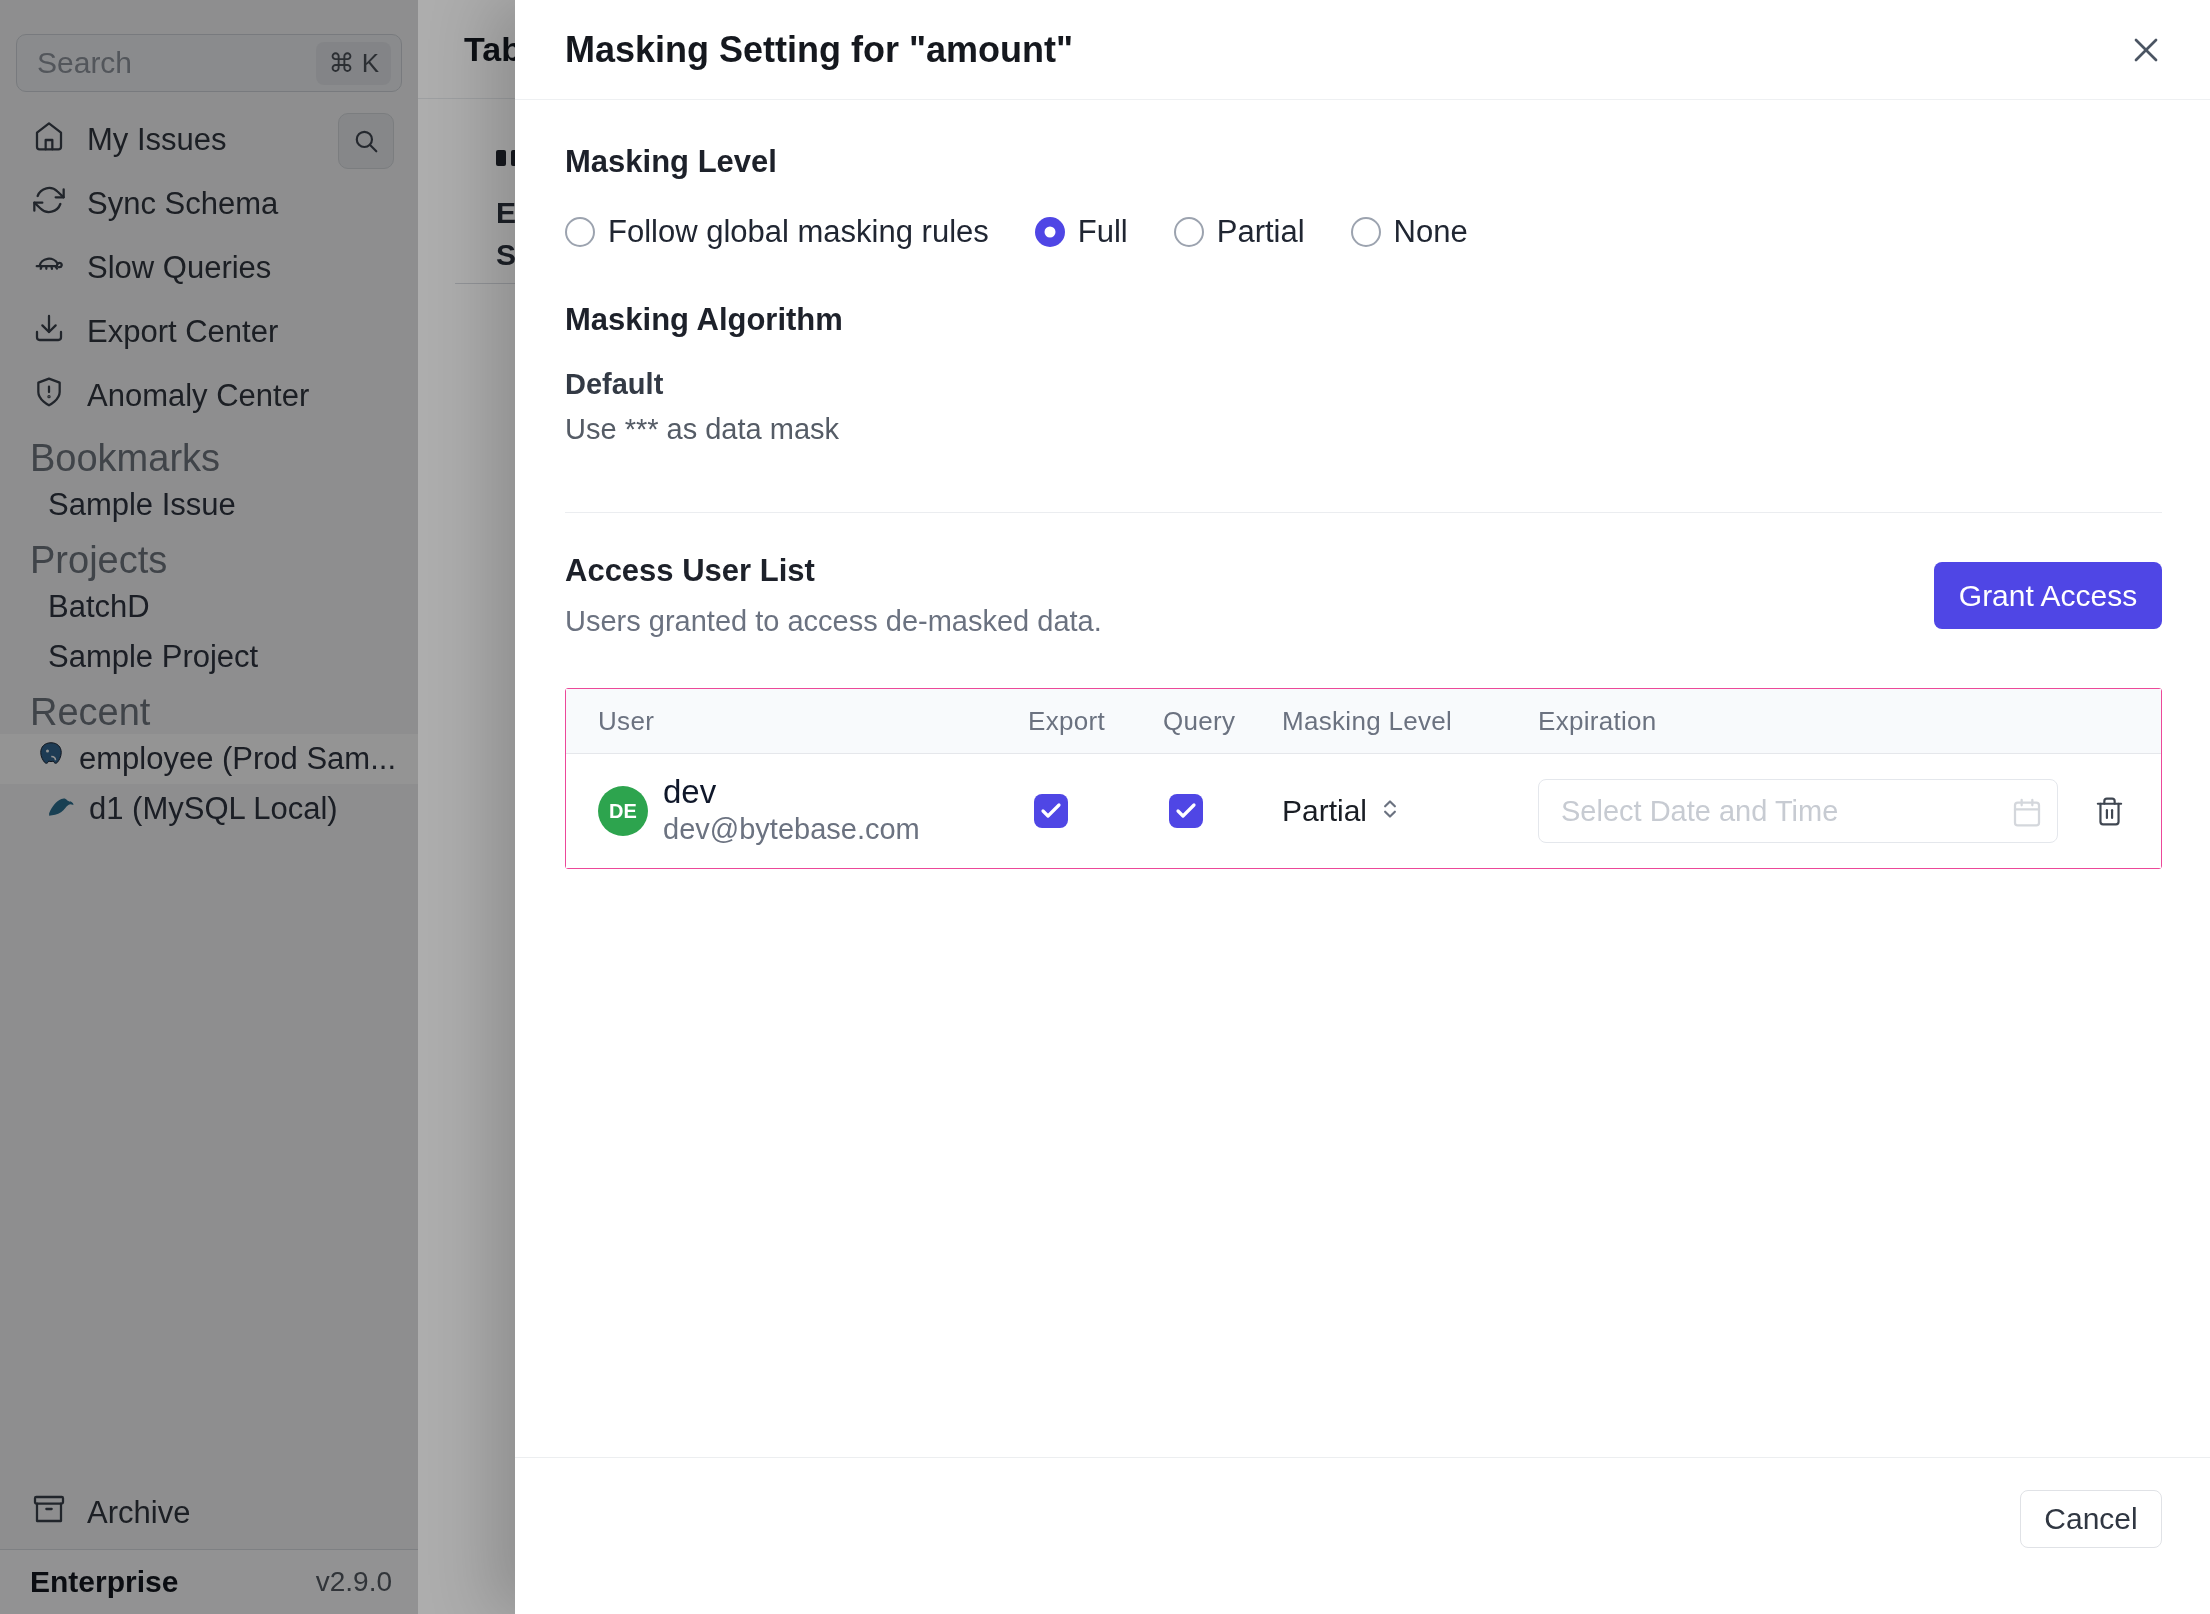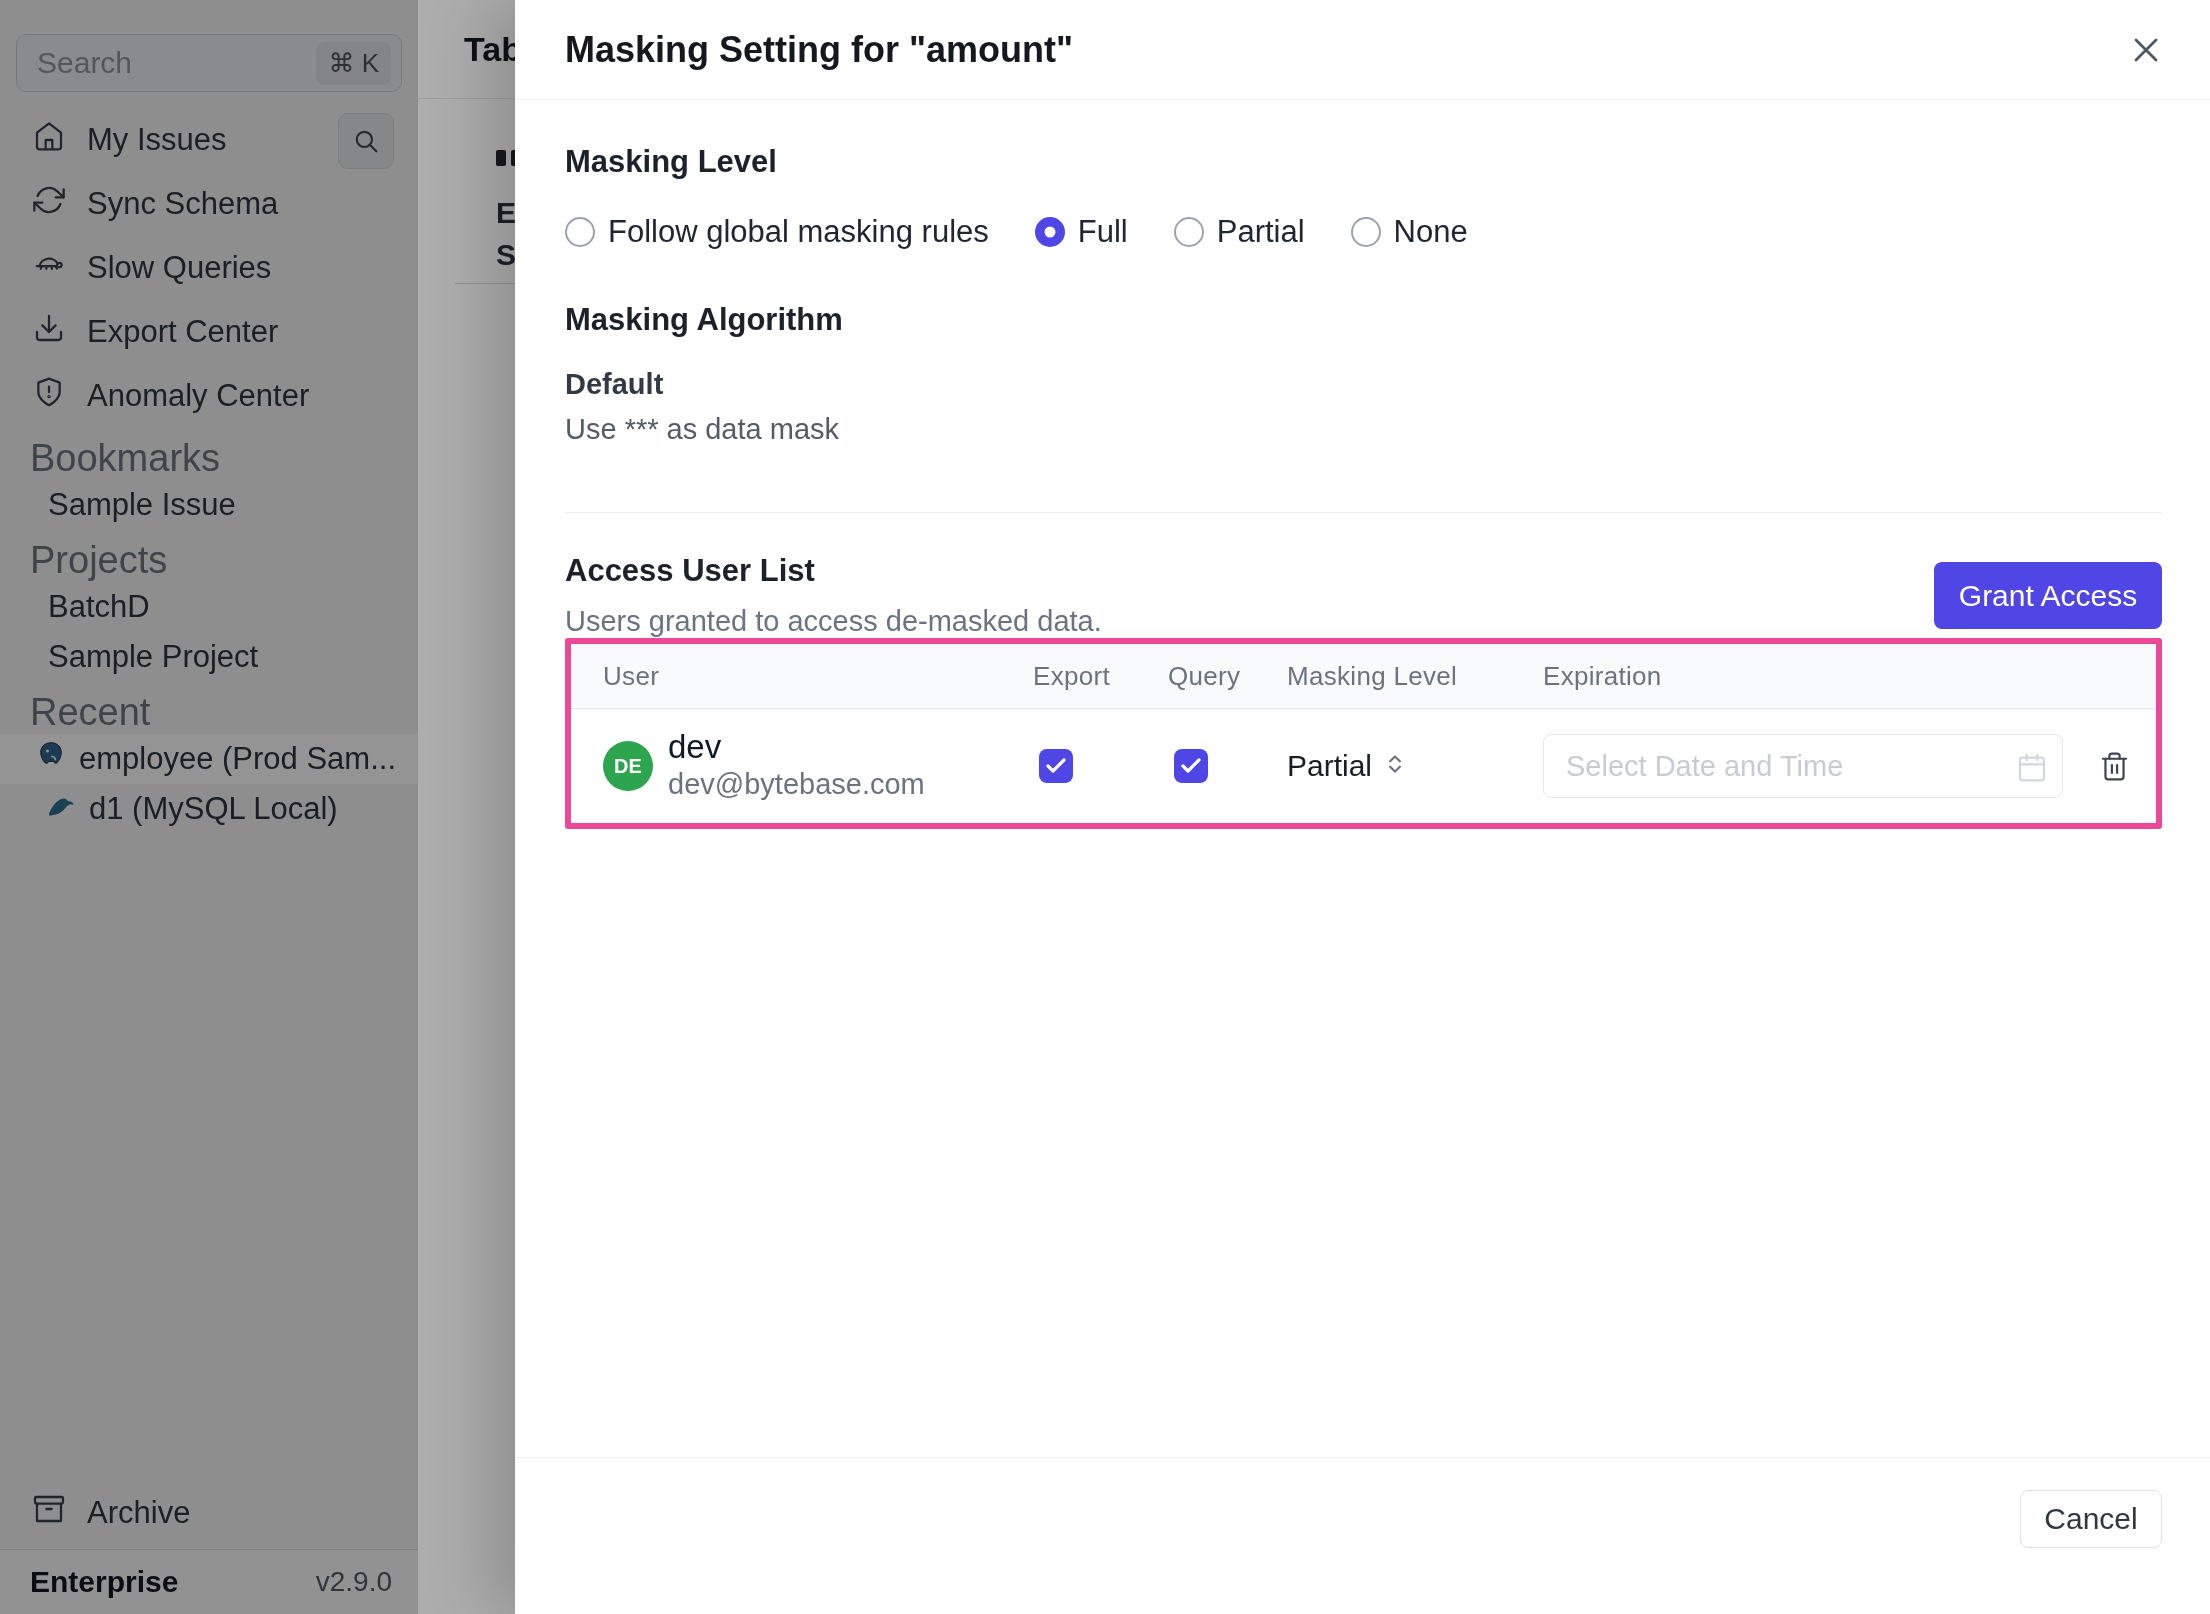--- a/index.html
+++ b/index.html
@@ -94,21 +94,21 @@
   .algo-name{margin-top:30px;font-size:29px;font-weight:600;color:#333a45;}
   .algo-desc{margin-top:12px;font-size:29px;color:#555c66;}
   .divider{margin-top:66px;border-top:1.5px solid #ebedf0;}
   .access-header{margin-top:40px;display:flex;align-items:center;justify-content:space-between;}
   .access-sub{margin-top:16px;font-size:29px;color:#6b7280;}
   .grant-btn{
     width:228px;height:67px;border-radius:8px;background:#4f46e5;color:#fff;border:none;
     font-size:30px;font-weight:500;font-family:inherit;cursor:pointer;
   }
   
-  .user-table{border:6px solid #ec4899;border-radius:3px;}
+  .user-table{margin-top:50px;border:1px solid #ec4899;border-radius:3px;}
   .tr{display:grid;grid-template-columns:430px 135px 119px 256px 1fr;align-items:center;padding-left:32px;}
   .thead{height:64px;background:#f8fafc;border-bottom:1px solid #e5e7eb;}
   .th{font-size:26px;font-weight:500;color:#6b7280;letter-spacing:0.3px;}
   .tbody-row{height:114px;background:#fff;}
   .user-cell{display:flex;align-items:center;gap:15px;}
   .avatar{
     width:50px;height:50px;border-radius:50%;background:#2da44e;color:#fff;
     display:flex;align-items:center;justify-content:center;font-size:20px;font-weight:700;flex:none;
   }
   .user-name{font-size:33px;color:#0f172a;line-height:1.15;cursor:pointer;}

